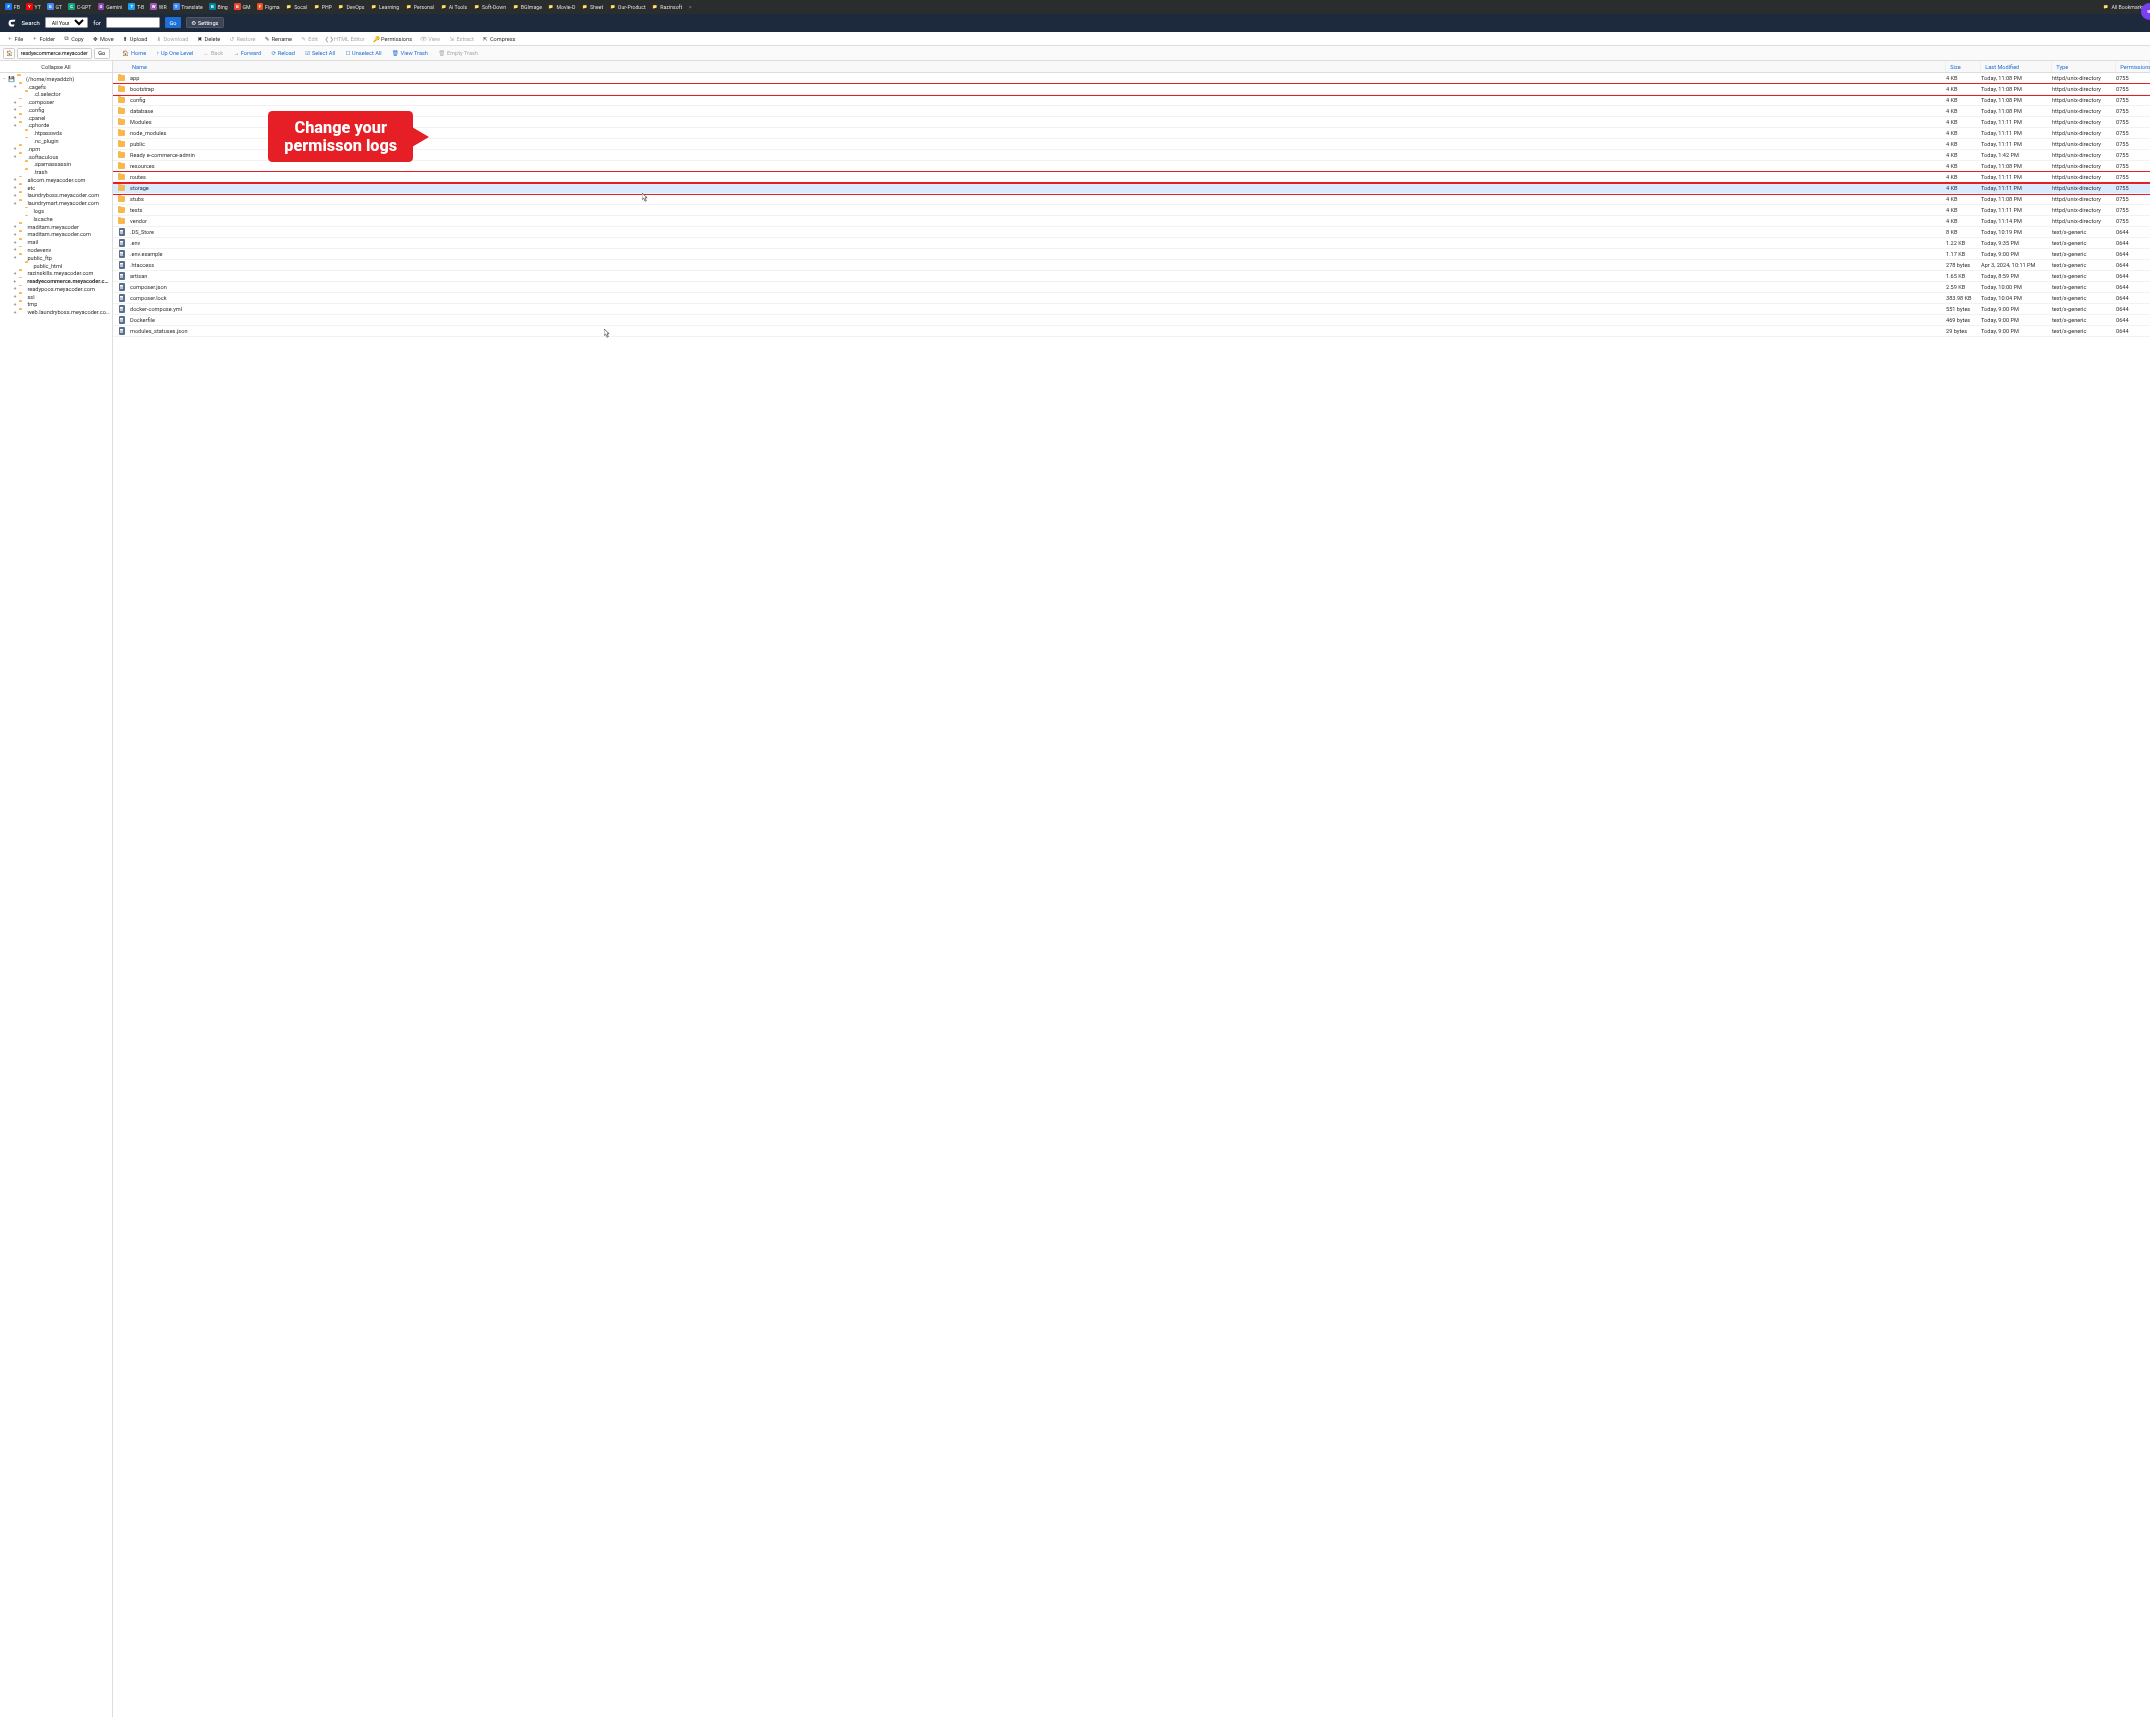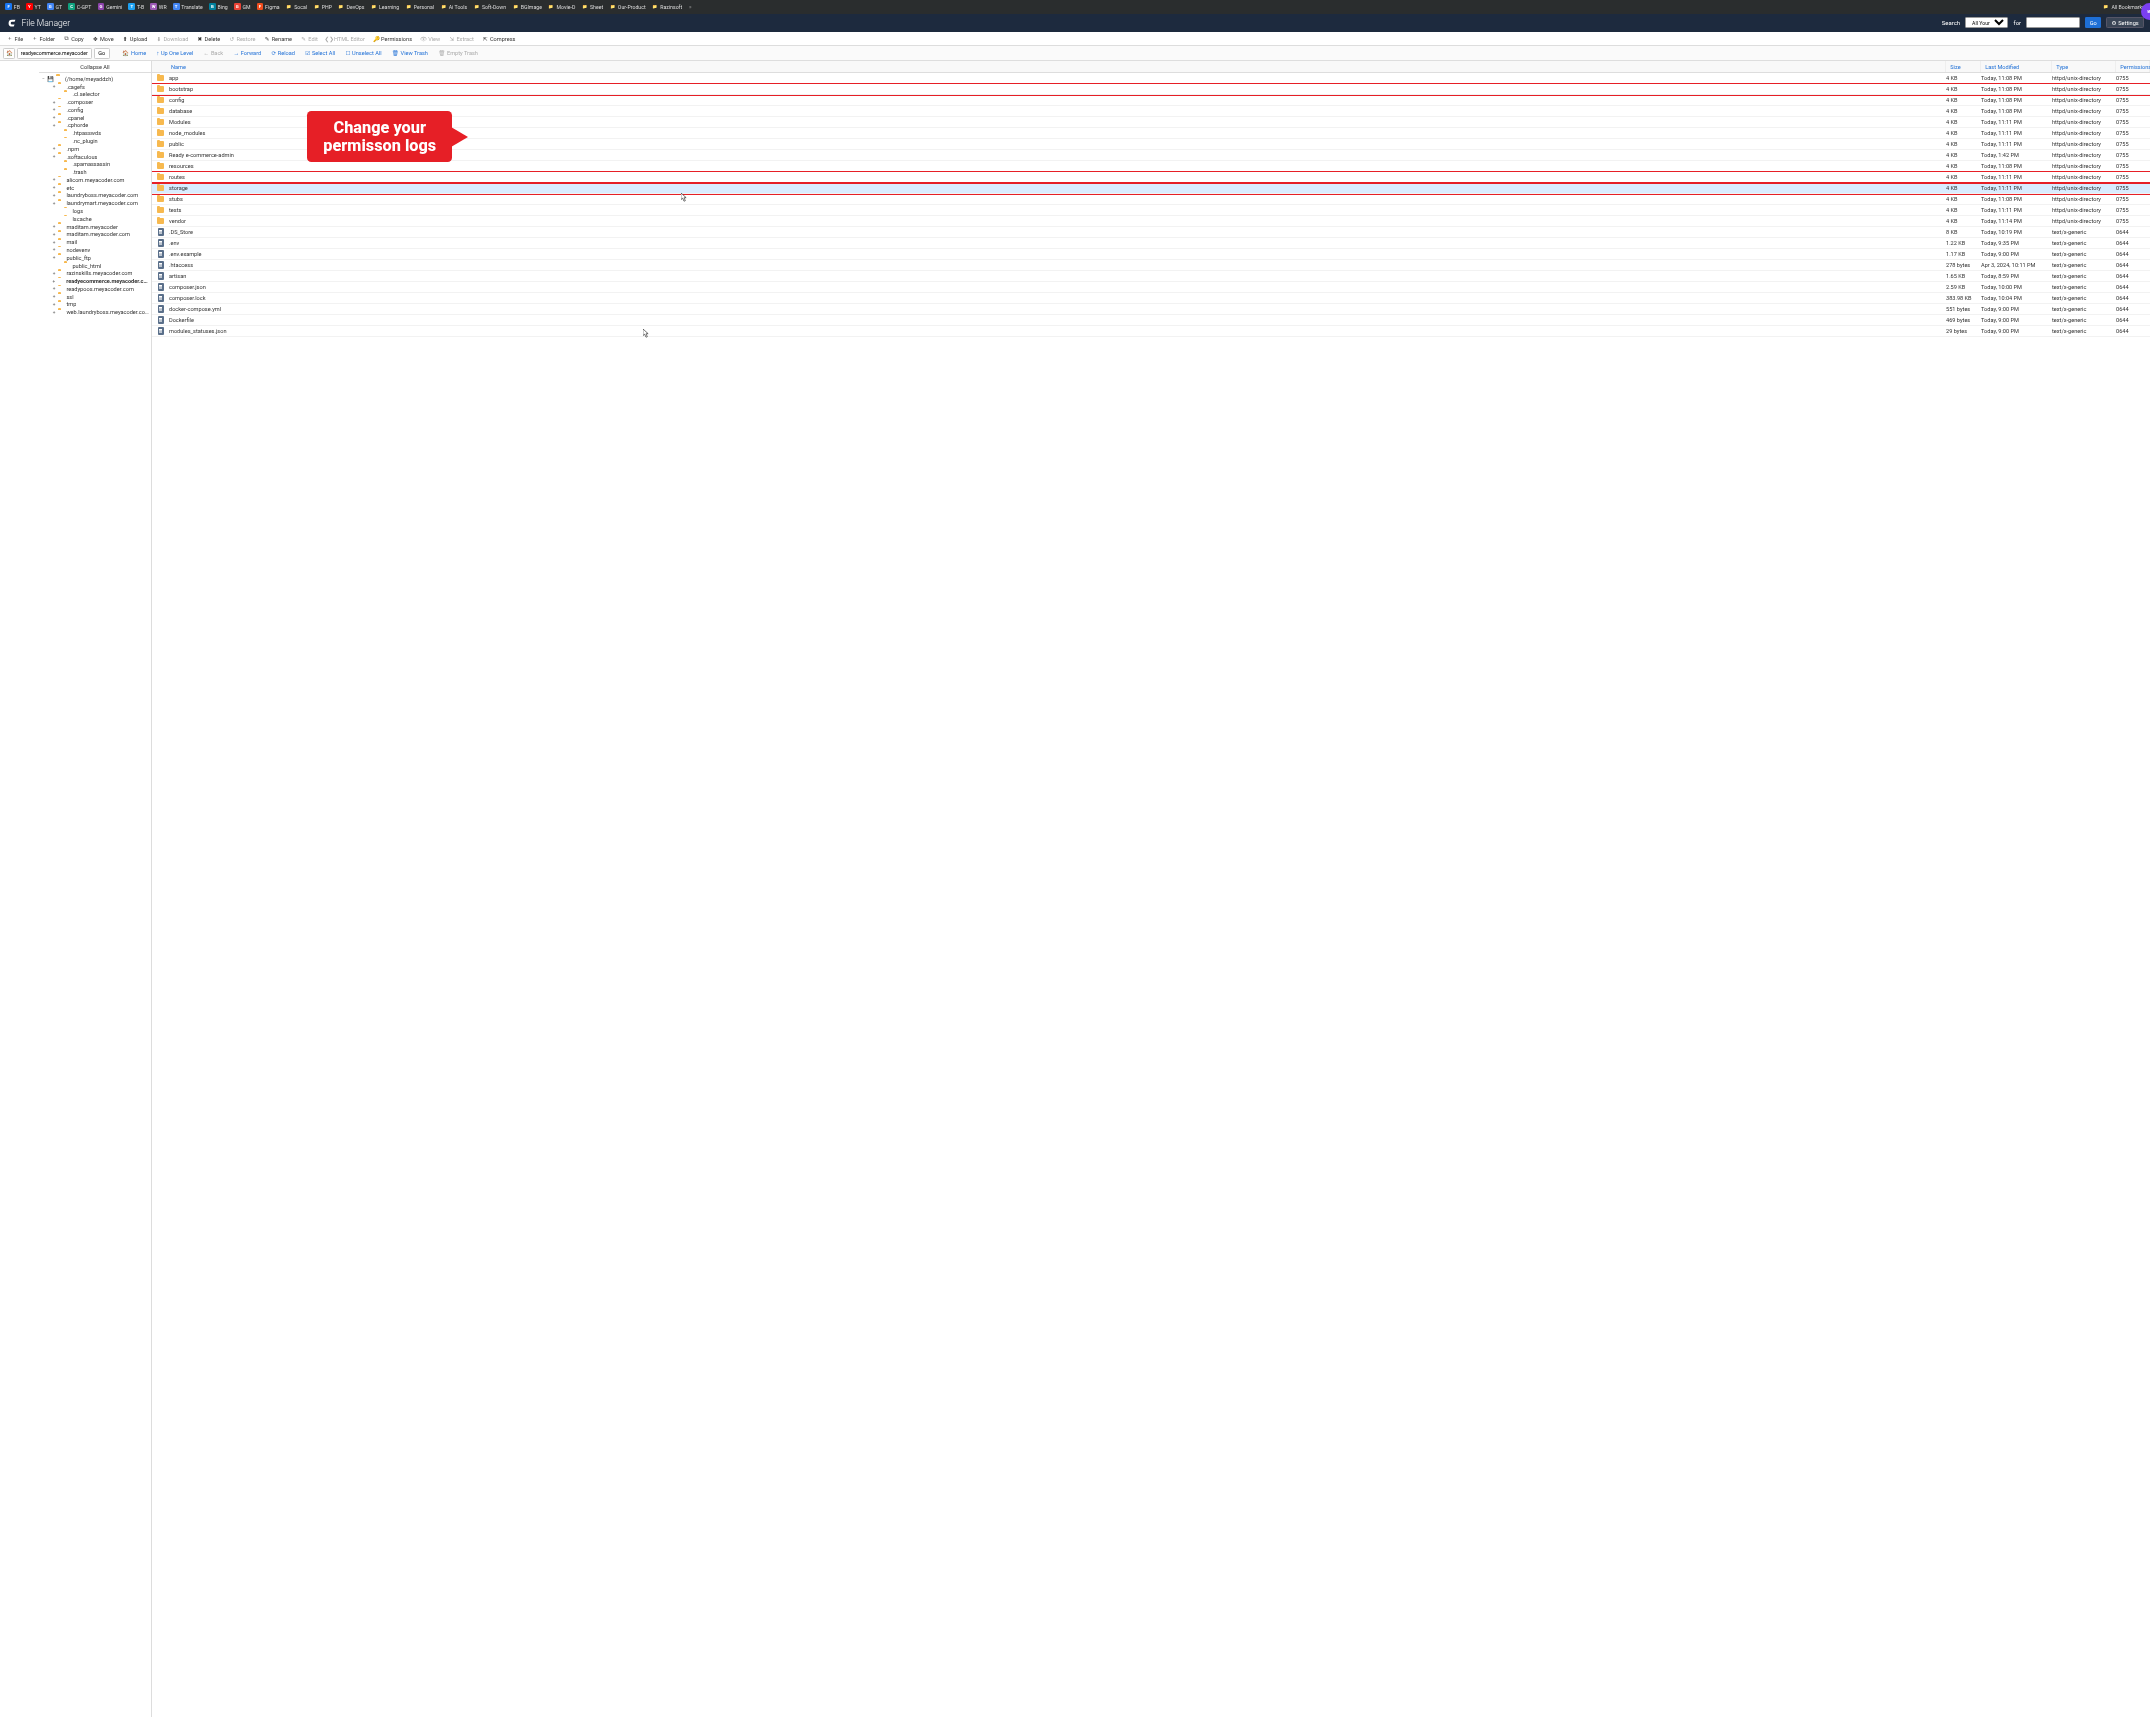--- a/index.html
+++ b/index.html
@@ -32,21 +32,21 @@
 
 .nav-toolbar { display: flex; align-items: center; height: 14.6px; border-bottom: 0.4px solid #ddd; padding: 0 3.4px; gap: 1.7px; background: #fafafa; }
 .home-ico-btn { width: 12px; height: 11.2px; border: 0.4px solid #ccc; border-radius: 1.3px; display: flex; align-items: center; justify-content: center; cursor: pointer; background: #fff; }
 .path-input { height: 11.2px; width: 75px; border: 0.4px solid #ccc; border-radius: 1.3px; padding: 0 2.6px; font-size: 5.2px; }
 .go-btn2 { height: 11.2px; border: 0.4px solid #ccc; border-radius: 1.3px; padding: 0 3.4px; background: #fff; cursor: pointer; font-size: 5.6px; }
 .nav-btn { display: flex; align-items: center; gap: 1.7px; padding: 1.7px 4.3px; font-size: 5.6px; color: #1e6fd6; cursor: pointer; border-radius: 0.9px; }
 .nav-btn.disabled { color: #aaa; cursor: default; }
 .nav-spacer { width: 5.2px; }
 
 
-.main-wrap { display: flex; height: calc(100vh - 61px); padding-left: 39px; }
+.main-wrap { display: flex; height: calc(100vh - 61px); }
 .sidebar { width: 113px; border-right: 0.4px solid #ddd; overflow-y: auto; background: #fff; }
 .collapse-all { text-align: center; padding: 2.6px; border-bottom: 0.4px solid #ddd; font-size: 5.6px; cursor: pointer; }
 .tree { padding: 1.7px 0; }
 .tree-item { display: flex; align-items: center; padding: 0.9px 1.7px; font-size: 5.6px; cursor: pointer; white-space: nowrap; }
 .tree-toggle { width: 6px; display: inline-flex; justify-content: center; color: #666; font-size: 4.7px; }
 .tree-folder-ico { width: 6.9px; height: 6px; margin: 0 1.7px 0 0.9px; display: inline-block; }
 .tree-label { overflow: hidden; text-overflow: ellipsis; }
 .tree-item.bold .tree-label { font-weight: bold; }
 
 .files-pane { flex: 1; display: flex; flex-direction: column; overflow: hidden; position: relative; }
@@ -188,21 +188,20 @@
       <span>All Bookmarks</span>
     </div>
   </div>
 
 <div class="header-bar">
   <span class="cp-logo">
     <svg viewBox="0 0 24 24" width="10.3" height="10.3">
         <path fill="#fff" d="M14 4a8 8 0 100 16h4l2-5h-6a3 3 0 110-6h6l2-5h-8z"></path>
       </svg>
   </span>
-  <span class="header-title">File Manager</span>
   <span class="search-label">Search</span>
   <select class="search-select">
     <option>All Your Files</option>
   </select>
   <span class="search-label">for</span>
   <input class="search-input" style="">
   <button class="go-btn">Go</button>
   <button class="settings-btn">
     <span>⚙</span>
     <span>Settings</span>

